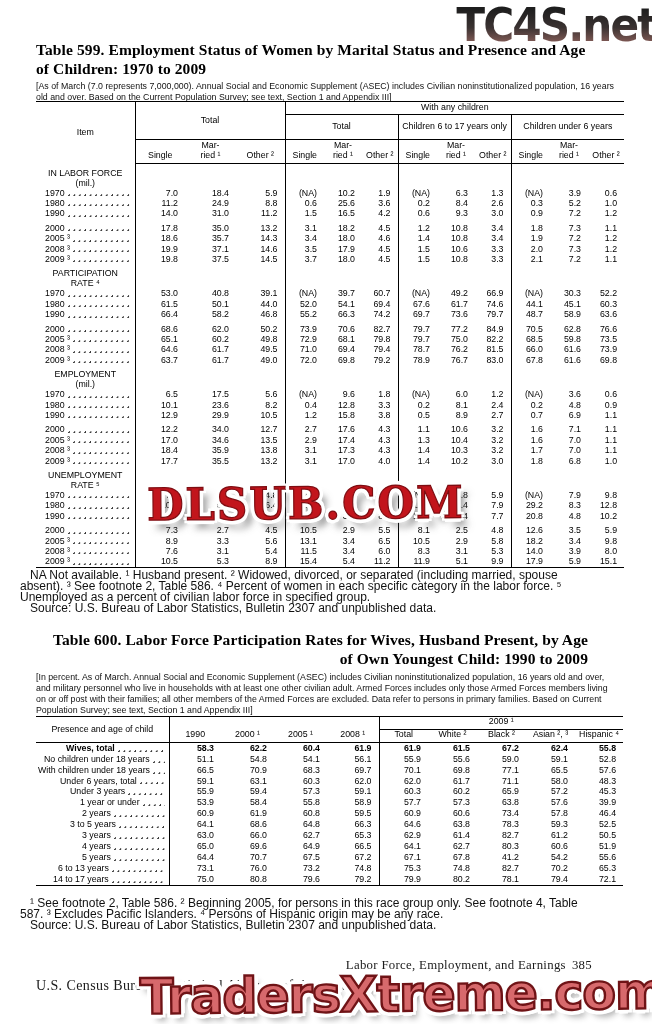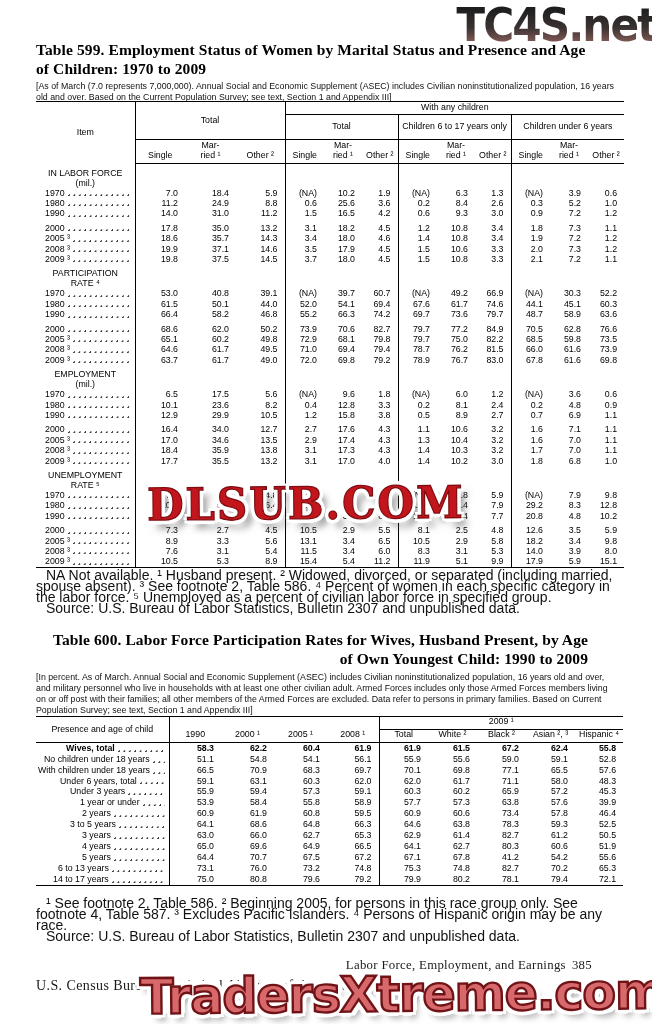--- a/index.html
+++ b/index.html
@@ -8,21 +8,21 @@
           font-family:"Liberation Sans", sans-serif; color:#000; }
 
   
   .title { position:absolute; left:36px; width:552px; font-family:"Liberation Serif", serif;
            font-weight:bold; font-size:15.5px; line-height:19px; color:#000; letter-spacing:0.1px; }
   .t599-title { top:40px; }
   .t600-title { top:630px;text-align:right; }
   .headnote { position:absolute; left:36px; width:578px; font-size:8.8px; line-height:11px; color:#111; }
   .t599-headnote { top:81px; }
   .t600-headnote { top:672px; }
-  .notes { position:absolute; left:36px; width:580px; font-size:14px; line-height:11px; color:#111; }
+  .notes { position:absolute; left:20px; width:580px; font-size:12px; line-height:11px; color:#111; }
   .t599-notes { top:570px; }
   .t600-notes { top:898px; }
   .notes p { text-indent:10px; }
 
   
   table { border-collapse:collapse; table-layout:fixed; position:absolute; left:36px; background:#fff; }
   th, td { padding:0; font-weight:normal; font-size:8.8px; color:#000; }
   .vr { border-left:1px solid #000; }
   .bb { border-bottom:1px solid #000; }
   .num { text-align:right; padding-right:7px; white-space:nowrap; }
@@ -517,21 +517,21 @@
           <td class="num">6.9</td>
           <td class="num">1.1</td>
         </tr>
         <tr class="gaprow">
           <td class="stub">
             <div class="stubwrap">
               <span class="yl">2000</span>
               <i class="dots"></i>
             </div>
           </td>
-          <td class="num vr">16.4</td>
+          <td class="num vr">12.2</td>
           <td class="num">34.0</td>
           <td class="num">12.7</td>
           <td class="num vr">2.7</td>
           <td class="num">17.6</td>
           <td class="num">4.3</td>
           <td class="num vr">1.1</td>
           <td class="num">10.6</td>
           <td class="num">3.2</td>
           <td class="num vr">1.6</td>
           <td class="num">7.1</td>

